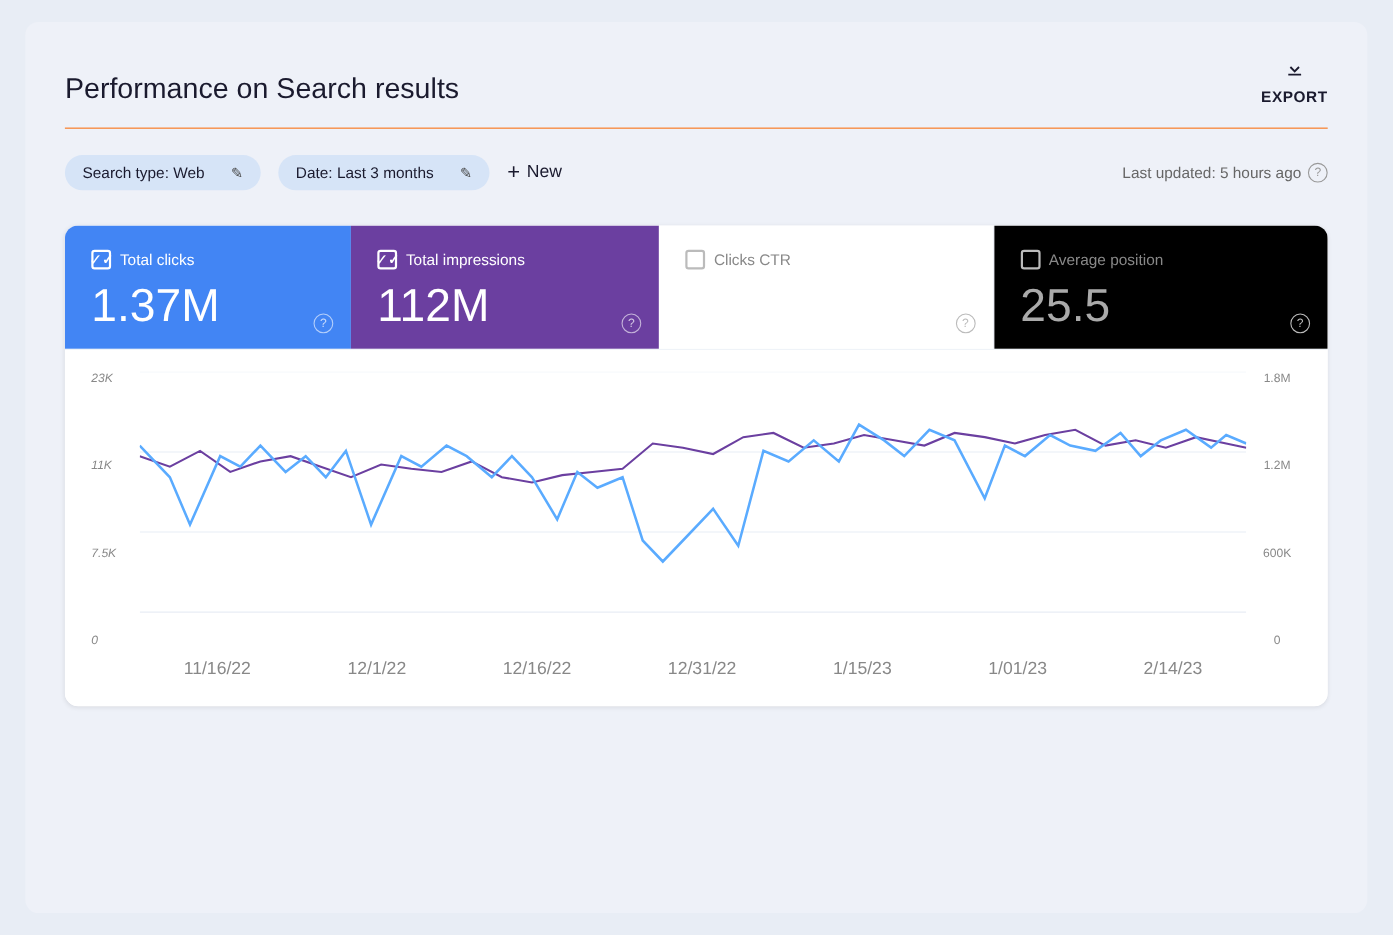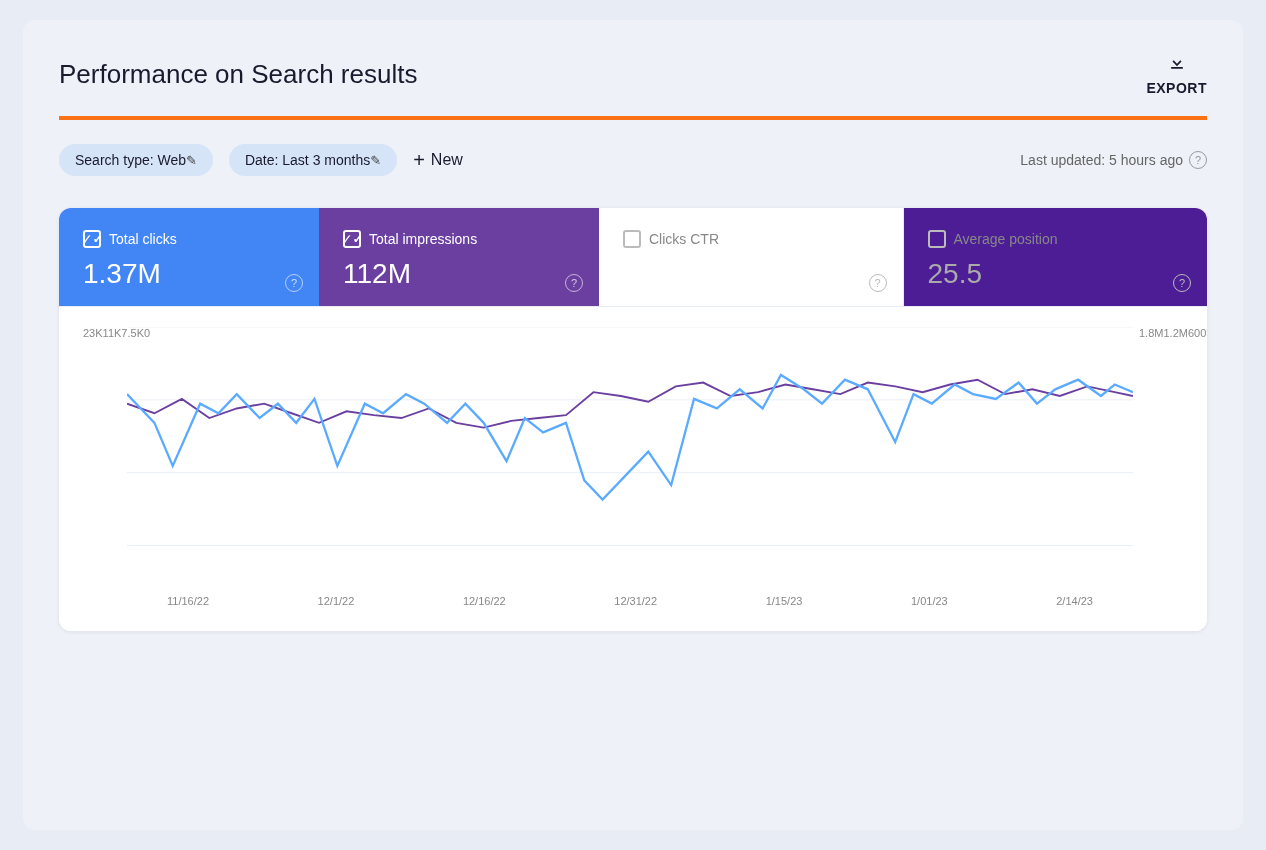--- a/index.html
+++ b/index.html
@@ -13,25 +13,25 @@
     }
     .container {
       background: #eef1f8;
       width: 1220px;
       min-height: 810px;
       border-radius: 12px;
       padding: 32px 36px;
     }
     .header {
       display: flex;
-      align-items: center;
+      align-items: flex-end;
       justify-content: space-between;
       margin-bottom: 24px;
       padding-bottom: 20px;
-      border-bottom: 4px solid #f97316;
+      border-bottom: 1px solid #f97316;
     }
     .header-title {
       font-size: 26px;
       font-weight: 500;
       color: #1a1a2e;
     }
     .export-btn {
       display: flex;
       align-items: center;
       gap: 8px;
@@ -50,21 +50,21 @@
     }
     .filters-row {
       display: flex;
       align-items: center;
       gap: 16px;
       margin-bottom: 32px;
     }
     .filter-chip {
       display: flex;
       align-items: center;
-      gap: 0;
+      gap: 24px;
       background: #d6e4f7;
       border: none;
       border-radius: 20px;
       padding: 8px 16px;
       font-size: 14px;
       font-weight: 500;
       color: #1a1a2e;
       cursor: pointer;
     }
     .filter-chip .edit-icon {
@@ -124,40 +124,40 @@
     }
     .metric-card.total-impressions {
       background: #6b3fa0;
       flex: 0 0 280px;
     }
     .metric-card.avg-ctr {
       background: #fff;
       border-right: 1px solid #e8edf5;
     }
     .metric-card.avg-position {
-      background: #4c1d95;
+      background: #000000;
     }
     .metric-label {
       display: flex;
       align-items: center;
       gap: 8px;
       font-size: 14px;
       font-weight: 500;
       margin-bottom: 12px;
     }
     .metric-card.total-clicks .metric-label,
     .metric-card.total-impressions .metric-label {
       color: #fff;
     }
     .metric-card.avg-ctr .metric-label,
     .metric-card.avg-position .metric-label {
       color: #888;
     }
     .metric-value {
-      font-size: 28px;
+      font-size: 42px;
       font-weight: 400;
       line-height: 1;
     }
     .metric-card.total-clicks .metric-value,
     .metric-card.total-impressions .metric-value {
       color: #fff;
     }
     .metric-card.avg-ctr .metric-value,
     .metric-card.avg-position .metric-value {
       color: #aaa;
@@ -214,44 +214,47 @@
     .chart-svg {
       width: 100%;
       height: 100%;
     }
     .y-axis-left {
       position: absolute;
       left: 0;
       top: 0;
       bottom: 30px;
       display: flex;
+      flex-direction: column;
       justify-content: space-between;
       padding-bottom: 0;
+      font-style: italic;
     }
     .y-axis-right {
       position: absolute;
       right: 0;
       top: 0;
       bottom: 30px;
       display: flex;
-      flex-direction: row;
+      flex-direction: column;
       justify-content: space-between;
       text-align: right;
+      align-items: center;
     }
     .y-label {
       font-size: 11px;
       color: #888;
     }
     .x-axis {
       display: flex;
       justify-content: space-between;
       padding: 8px 40px 0;
     }
     .x-label {
-      font-size: 11px;
+      font-size: 16px;
       color: #888;
       text-align: center;
     }
   </style>
 </head>
 <body>
 
 <div class="container">
 
   <div class="header">

